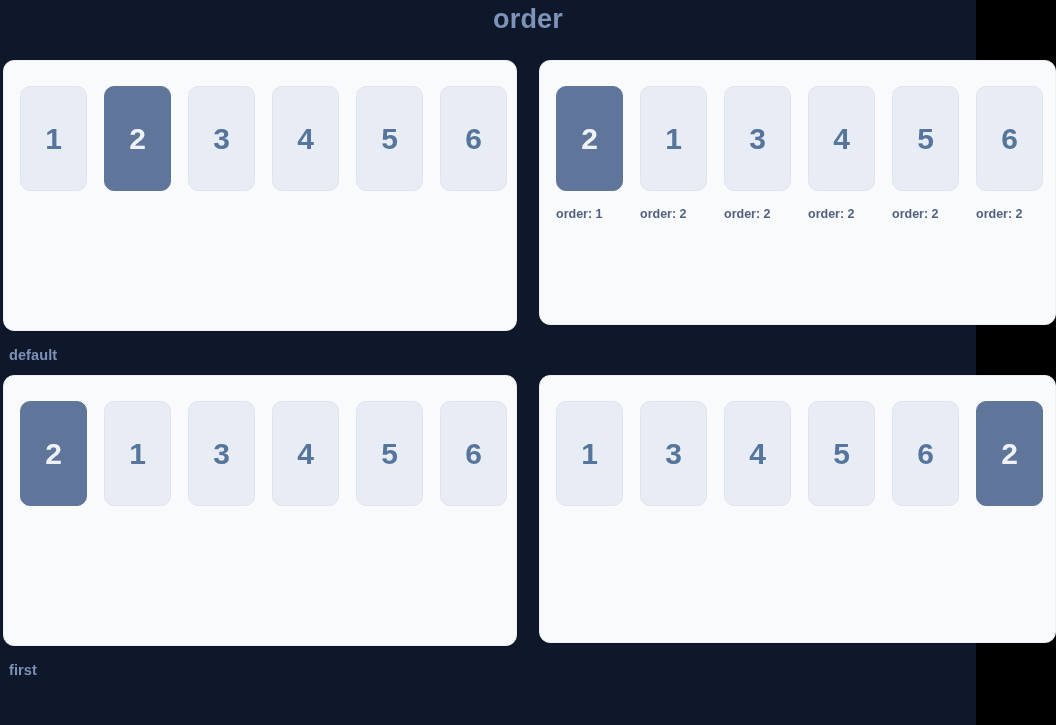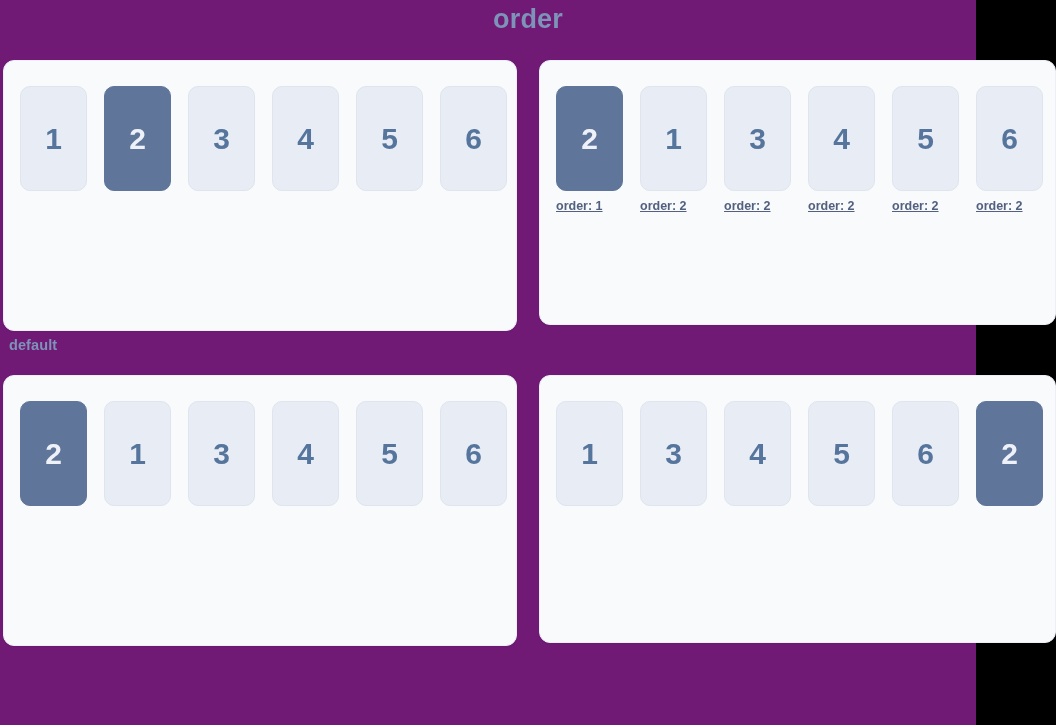--- a/index.html
+++ b/index.html
@@ -9,21 +9,21 @@
     height: 725px;
     background: #000000;
     font-family: "Liberation Sans", sans-serif;
     overflow: hidden;
   }
 
   #root {
     position: relative;
     width: 976px;
     height: 725px;
-    background: #701a75;
+    background: #0f172a;
     padding-left: 16px;
   }
 
   
   .page-title {
     position: absolute;
     top: 4px;
     left: 0;
     width: 1056px;
     text-align: center;
@@ -95,30 +95,29 @@
     line-height: 1;
   }
 
   .card.highlight {
     background: #5f7599;
     border-color: #5f7599;
     color: #eef2f8;
   }
 
   .order-label {
-    margin-top: 8px;
+    margin-top: 16px;
     font-size: 12.5px;
     font-weight: bold;
     color: #536180;
     white-space: nowrap;
-    text-decoration: underline;
   }
 
   .caption {
-    margin-top: 6px;
+    margin-top: 16px;
     padding-left: 6px;
     font-size: 14.5px;
     font-weight: bold;
     color: #7d93b8;
     letter-spacing: 0.1px;
   }
 </style>
 </head>
 <body>
 
@@ -201,20 +200,21 @@
               <div class="card">4</div>
             </div>
             <div class="card-slot">
               <div class="card">5</div>
             </div>
             <div class="card-slot">
               <div class="card">6</div>
             </div>
           </div>
       </div>
+      <div class="caption">first</div>
     </div>
 
     <div class="demo-cell cell-br">
       <div class="panel panel-h-br">
         <div class="card-row">
             <div class="card-slot">
               <div class="card">1</div>
             </div>
             <div class="card-slot">
               <div class="card">3</div>

